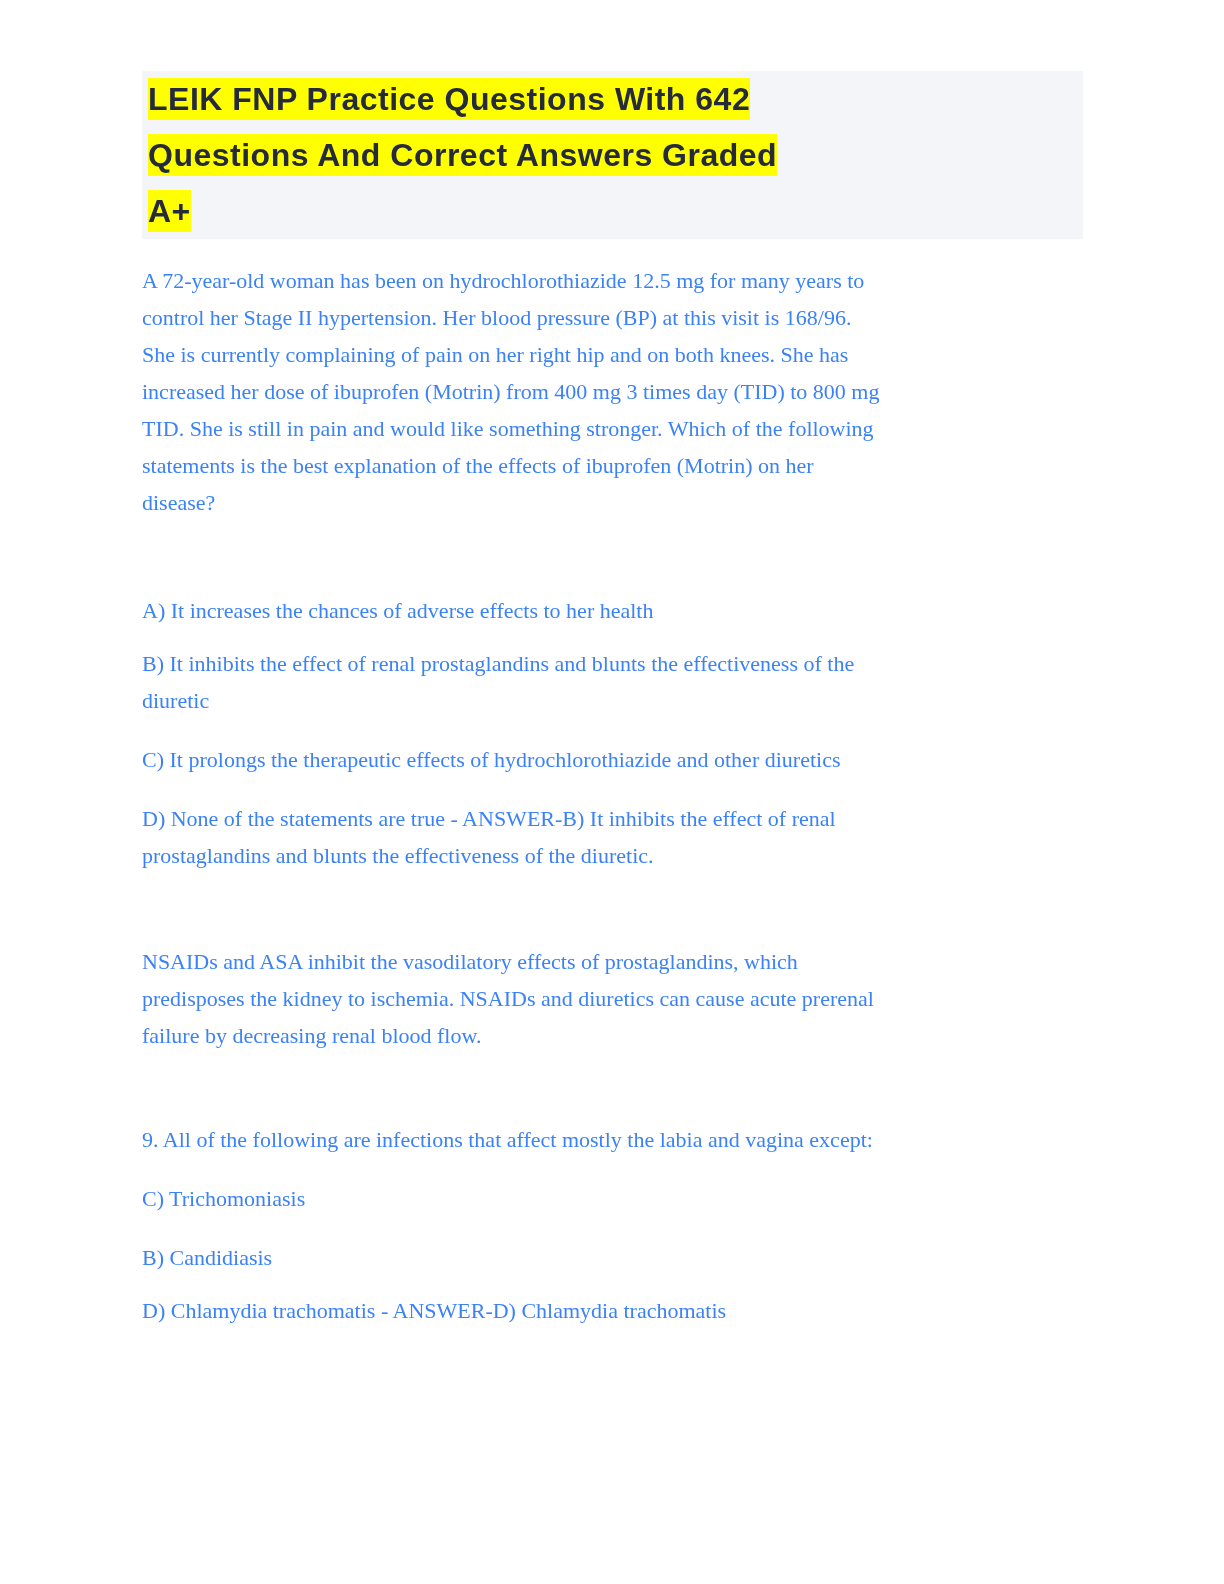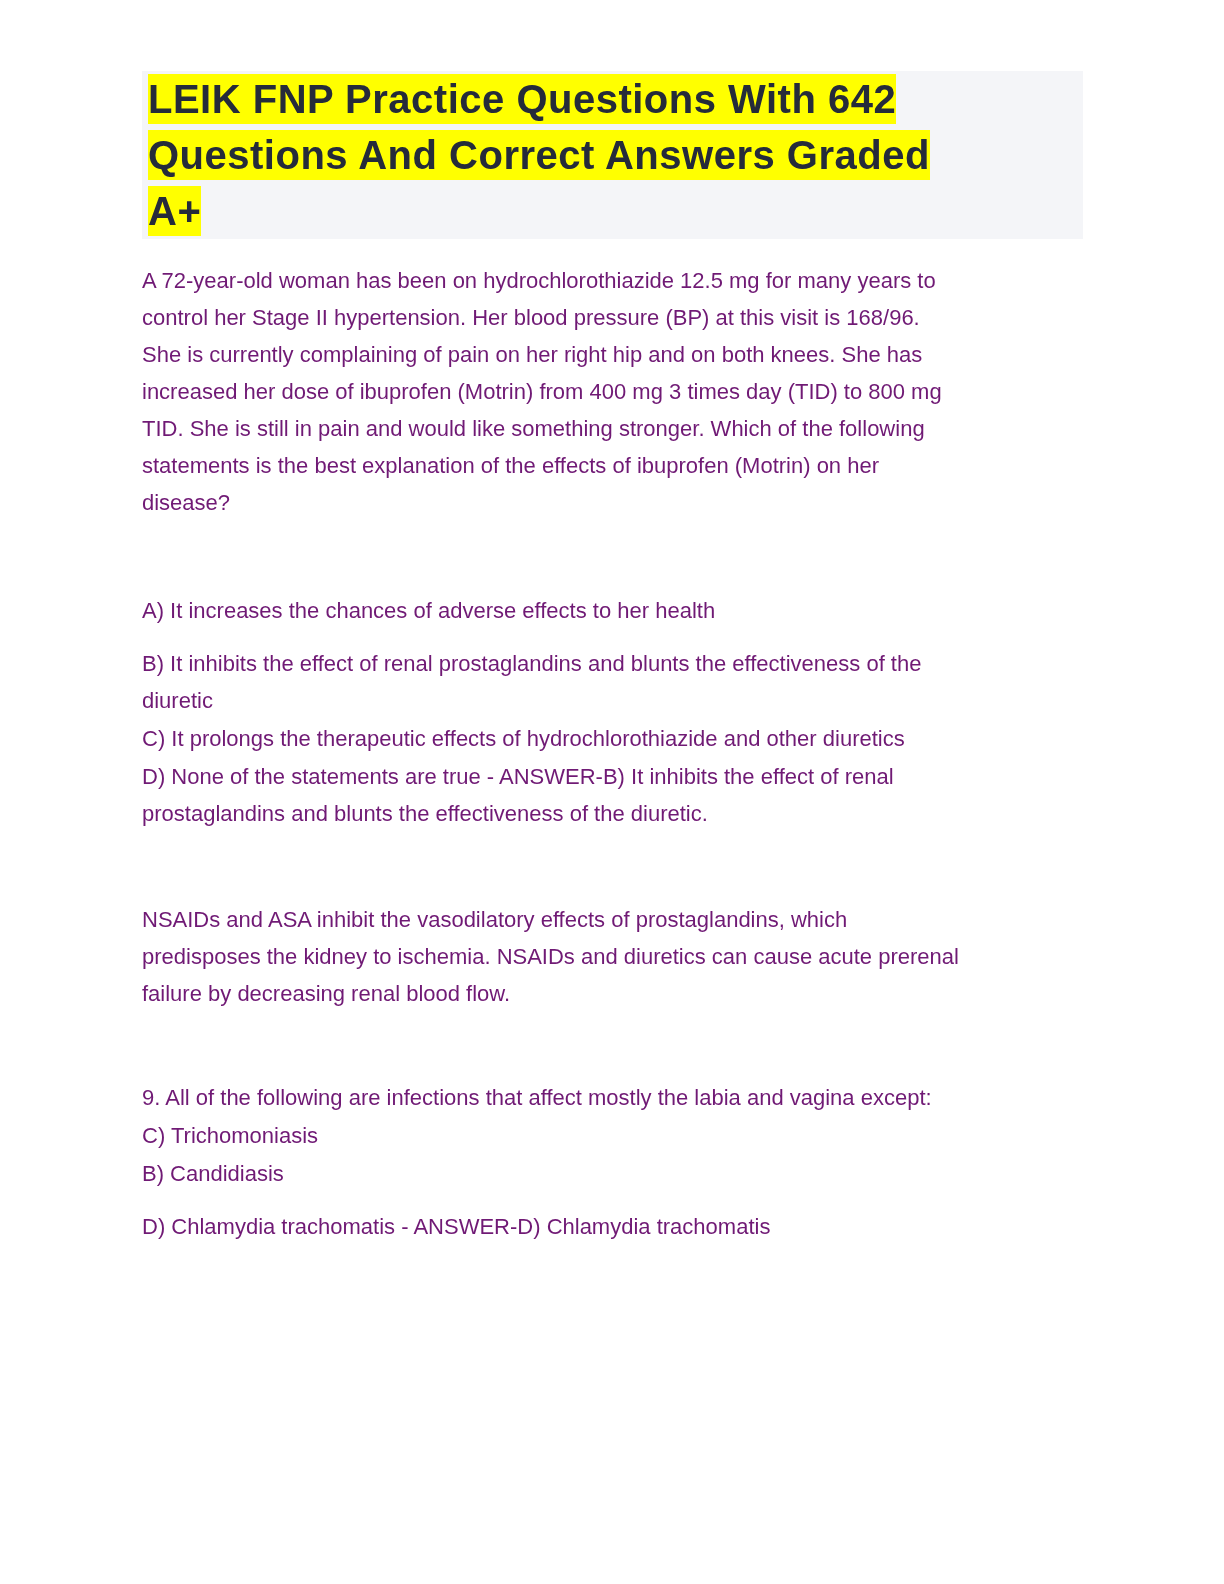--- a/index.html
+++ b/index.html
@@ -17,46 +17,46 @@
     left: 142px;
     top: 71px;
     width: 1000px;
   }
   h1.doc-title {
     width: 941px;
     background: #f4f5f8;
     color: #252b3a;
     font-family: "Liberation Sans", sans-serif;
     font-weight: bold;
-    font-size: 40px;
+    font-size: 32px;
     line-height: 56px;
     white-space: pre-line;
     letter-spacing: 0.5px;
     padding-left: 6px;
   }
   h1.doc-title mark {
     background: #ffff00;
     color: inherit;
     padding: 3px 0;
   }
   p.body-text {
     width: 990px;
-    color: #701a75;
-    font-family: Liberation Sans, sans-serif;
+    color: #3b82f6;
+    font-family: Liberation Serif, serif;
     font-size: 22px;
     line-height: 37px;
     white-space: pre-line;
   }
   
   .mt-23 { margin-top: 23px; }
   .mt-71 { margin-top: 71px; }
   .mt-69 { margin-top: 69px; }
   .mt-67 { margin-top: 67px; }
   .mt-16 { margin-top: 16px; }
-  .mt-15 { margin-top: 1px; }
+  .mt-15 { margin-top: 22px; }
 </style>
 </head>
 <body>
 
 <div class="page">
   <div class="content">
 
     <h1 class="doc-title"><mark>LEIK FNP Practice Questions With 642
 Questions And Correct Answers Graded
 A+</mark></h1>

